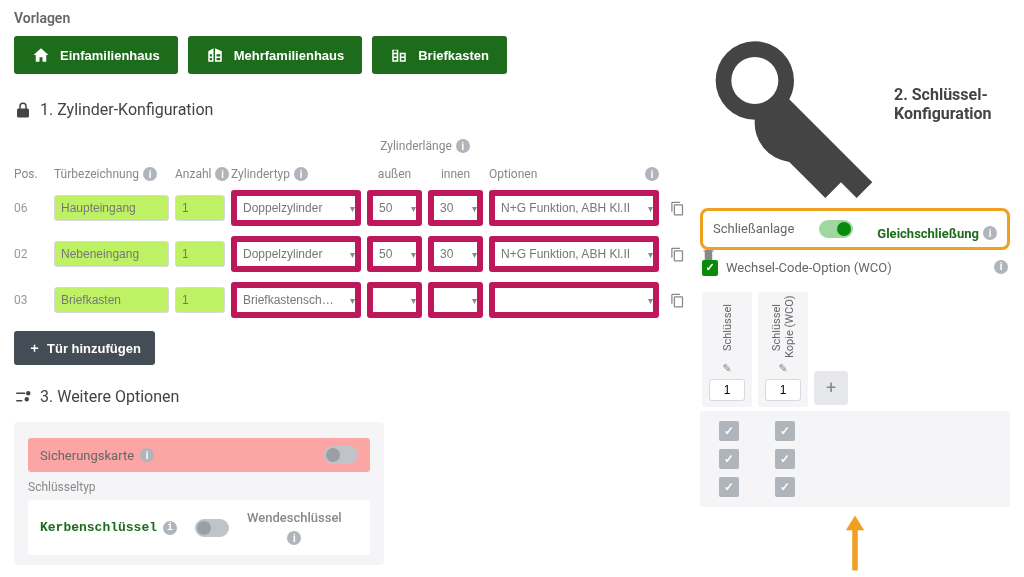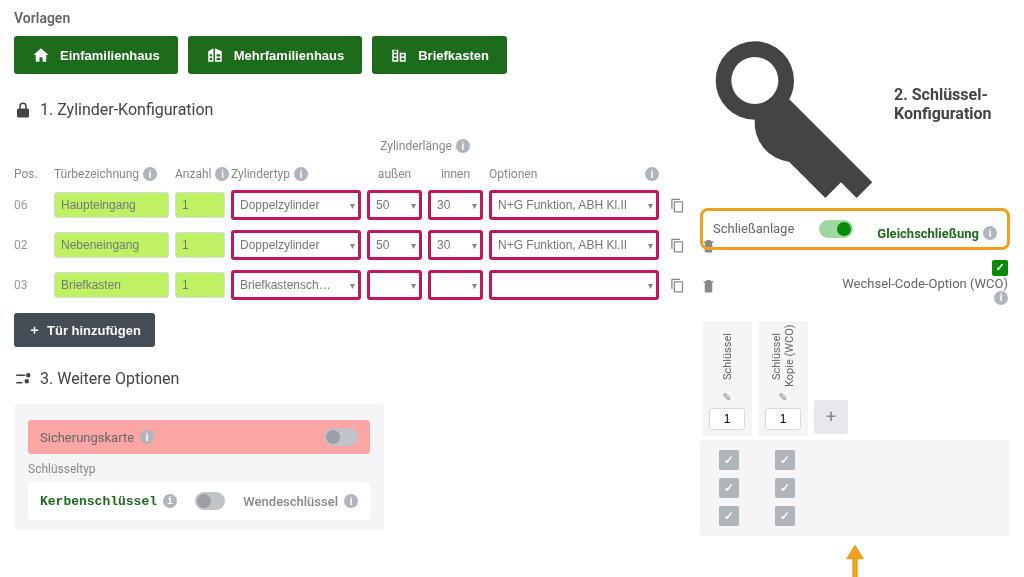--- a/index.html
+++ b/index.html
@@ -13,41 +13,41 @@
 .tpl-btn svg { width: 18px; height: 18px; fill: #fff; }
 .step-header { display: flex; align-items: center; gap: 8px; font-size: 16px; font-weight: 400; color: #444; margin-bottom: 16px; }
 .step-header svg { width: 18px; height: 18px; fill: #444; }
 .info { display: inline-flex; width: 14px; height: 14px; border-radius: 50%; background: #b0b5bb; color: #fff; font-size: 10px; font-weight: 700; align-items: center; justify-content: center; cursor: pointer; flex-shrink: 0;}
 .tbl { width: 100%; }
 .tbl-head { display: grid; grid-template-columns: 34px 115px 50px 130px 55px 55px 170px 25px 25px; align-items: center; gap: 6px; font-size: 12px; color: #888; padding: 4px 0; }
 .tbl-head .cgroup { grid-column: 5 / span 2; text-align: center; display: flex; align-items:center; justify-content:center; gap:4px;}
 .tbl-row { display: grid; grid-template-columns: 34px 115px 50px 130px 55px 55px 170px 25px 25px; align-items: center; gap: 6px; padding: 5px 0; font-size: 12px; }
 .tbl-row .pos { color: #999; }
 .inp { width: 100%; border: 1px solid #d6d9dd; border-radius: 3px; padding: 5px 6px; font-size: 12px; background: #bef264; color: #777; }
-.sel { width: 100%; border: 3px solid #be185d; border-radius: 3px; padding: 5px 18px 5px 6px; font-size: 12px; color: #777; background: #fff; appearance: none; position: relative; }
+.sel { width: 100%; border: 6px solid #be185d; border-radius: 3px; padding: 5px 18px 5px 6px; font-size: 12px; color: #777; background: #fff; appearance: none; position: relative; }
 .sel-wrap { position: relative; width: 100%; }
 .sel-wrap::after { content:"▾"; position:absolute; right:6px; top:50%; transform:translateY(-50%); font-size:10px; color:#888; pointer-events:none;}
 .icon-btn { background: none; border: none; color: #888; cursor: pointer; padding: 2px; display:flex; align-items:center; justify-content:center;}
 .icon-btn svg { width:15px; height:15px; fill:#888; }
 .add-door { background: #444c55; color: #fff; border: none; border-radius: 3px; padding: 8px 14px; font-size: 13px; font-weight: 600; display: inline-flex; align-items: center; gap: 6px; cursor: pointer; margin-top: 8px; }
 .options-box { background: #f5f5f7; border-radius: 4px; padding: 10px 14px; margin-top: 10px; max-width: 370px; }
 .opt-row { display: flex; align-items: center; justify-content: space-between; background: #fca5a5; border-radius: 3px; padding: 8px 12px; margin: 6px 0; font-size: 13px; color: #666; }
 .toggle { position:relative; width:34px; height:18px; background:#c0c4c9; border-radius:9px; cursor:pointer; }
 .toggle::after { content:""; position:absolute; width:14px; height:14px; background:#9a9fa5; border-radius:50%; top:2px; left:2px; transition:.2s;}
 .toggle.on { background:#9fd89f; }
 .toggle.on::after { background:#1c6c1c; left:18px; }
 .toggle.green-dot.on::after { background:#0a8a0a; }
 .keytype-row { display:flex; align-items:center; gap:18px; background:#fff; border-radius:3px; padding:10px 12px; margin-top:6px;}
 .keytype-active { color:#1c6c1c; font-weight:700; }
 .keytype-inactive { color:#888; font-weight:500; }
 .r-header { display:flex; align-items:center; gap:6px; font-size:16px; font-weight:700; color:#444; margin-bottom:10px;}
 .r-toggle-row { border:3px solid #f0a020; border-radius:8px; padding:6px 10px; display:flex; align-items:center; justify-content:space-between; font-size:13px; margin-bottom:6px;}
 .r-toggle-row .left { color:#666; }
 .r-toggle-row .right { color:#1c6c1c; font-weight:700; display:flex; align-items:center; gap:4px;margin-top:9px;}
-.wco-row { display:flex; align-items:flex-end; gap:0; font-size:13px; color:#666; padding:4px 2px;flex-direction:column;}
+.wco-row { display:flex; align-items:flex-start; gap:8px; font-size:13px; color:#666; padding:4px 2px;}
 .chk { width:16px; height:16px; background:#0a8a0a; border-radius:2px; display:inline-flex; align-items:center; justify-content:center;}
 .chk::after{content:"✓"; color:#fff; font-size:11px; font-weight:700;}
 .key-matrix { margin-top:8px; }
 .key-head { display:flex; gap:6px; align-items:flex-end; padding:4px 2px;}
 .key-col { width:50px; display:flex; flex-direction:column; align-items:center; gap:4px; background:#f5f5f7; border-radius:3px; padding:6px 4px;}
 .key-col .vtext { writing-mode: vertical-rl; transform:rotate(180deg); font-size:11px; color:#666; height:60px; text-align:center;}
 .key-col .pencil { font-size:11px; color:#888; }
 .key-col input { width:36px; text-align:center; border:1px solid #d6d9dd; border-radius:3px; padding:3px; font-size:12px;}
 .plus-box { width:34px; height:34px; background:#e6e8eb; border-radius:3px; display:flex; align-items:center; justify-content:center; color:#888; font-size:18px; cursor:pointer; align-self:flex-end; margin-bottom:2px;}
 .matrix-body { background:#f5f5f7; border-radius:3px; padding:6px 2px;}
@@ -207,21 +207,21 @@
           </span>
         <span class="toggle"></span>
       </div>
       <div class="small-label">Schlüsseltyp</div>
       <div class="keytype-row">
         <span class="keytype-active" style="display:flex;align-items:center;gap:6px;font-family:Liberation Mono, monospace;">
             <span>Kerbenschlüssel</span>
             <span class="info">i</span>
           </span>
         <span class="toggle"></span>
-        <span class="keytype-inactive" style="display:flex;align-items:center;gap:6px;">
+        <span class="keytype-inactive" style="display:flex;align-items:center;gap:6px;flex-direction:column;">
             <span>Wendeschlüssel</span>
             <span class="info">i</span>
           </span>
       </div>
     </div>
   </div>
 
   <div class="right-col">
     <div class="r-header">
       <svg viewBox="0 0 24 24">

